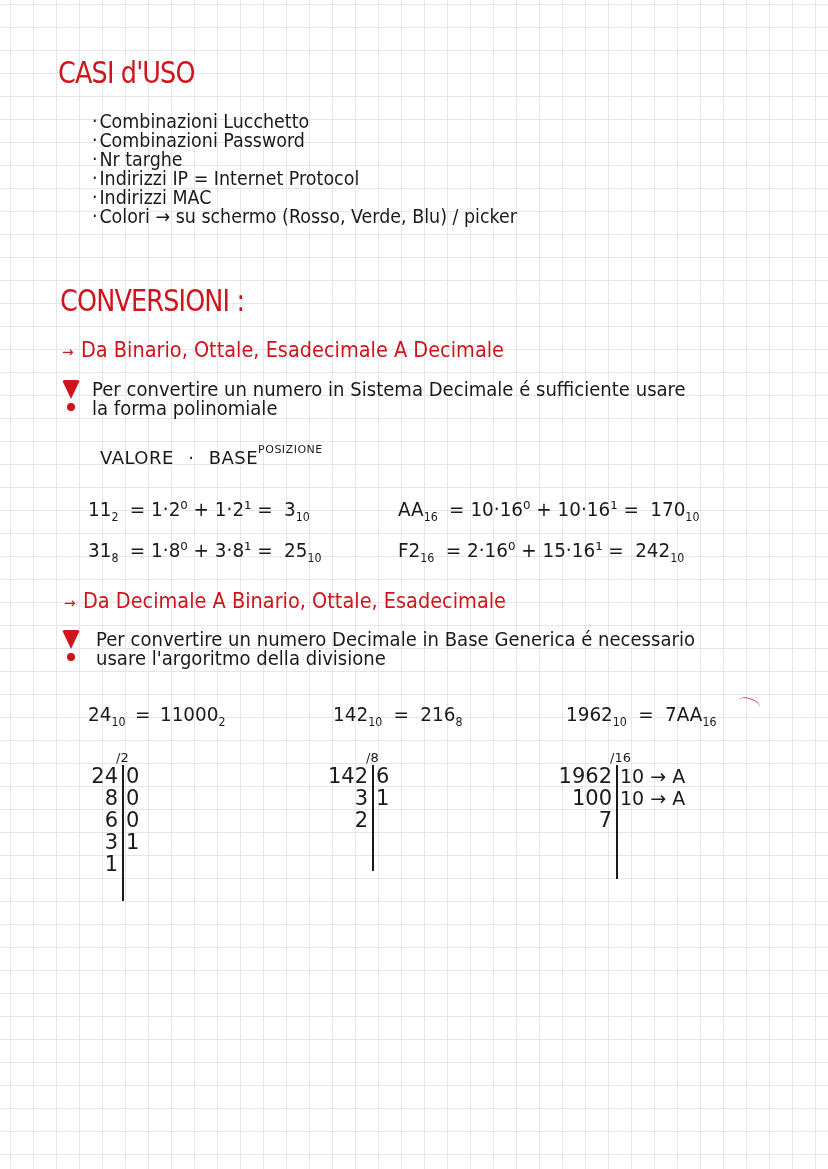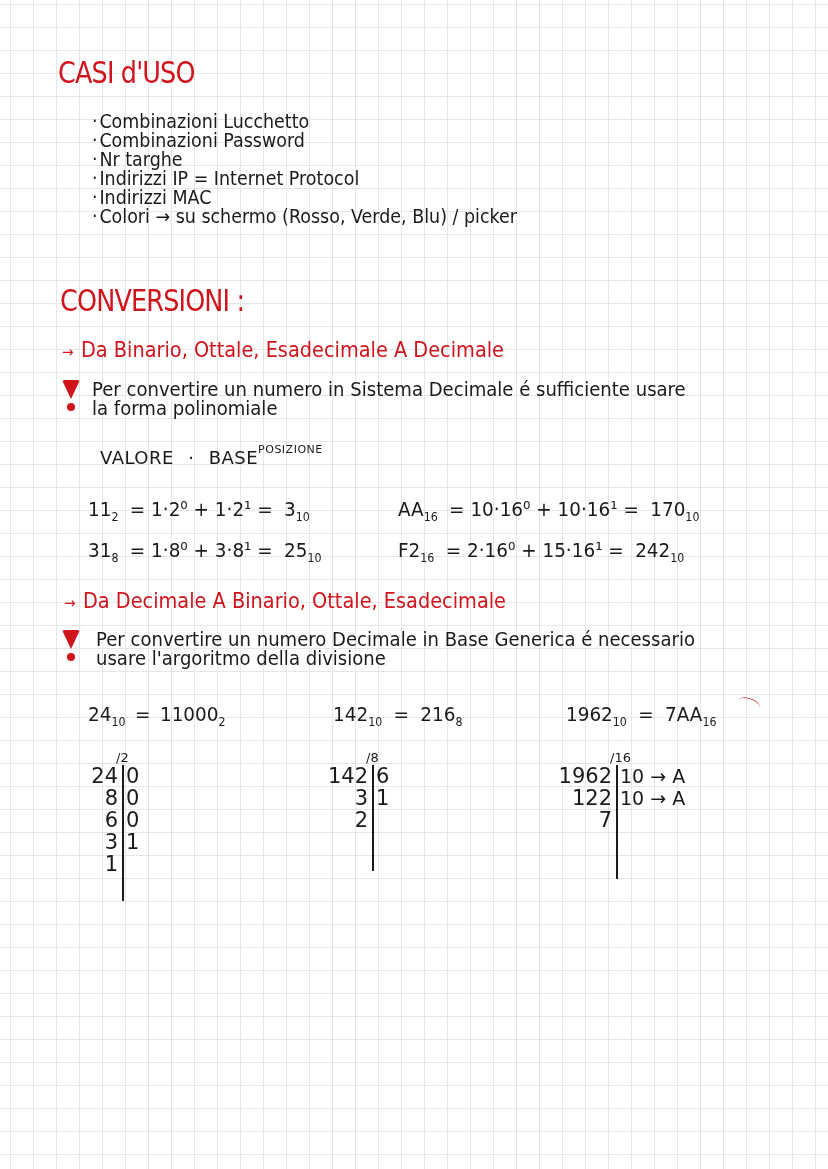--- a/index.html
+++ b/index.html
@@ -238,20 +238,20 @@
     <div class="row">6</div>
     <div class="row">1</div>
   </div>
 </div>
 
 <div class="div-table" style="left:616px; top:765px;">
   <div class="divisor" style="left:-6px;">/16</div>
   <div class="vline" style="height:114px;"></div>
   <div class="col-left">
     <div class="row">1962</div>
-    <div class="row">122</div>
+    <div class="row">100</div>
     <div class="row">7</div>
   </div>
   <div class="col-right" style="font-size:19px; white-space:nowrap;">
     <div class="row">10 → A</div>
     <div class="row">10 → A</div>
   </div>
 </div>
 
 </body></html>

